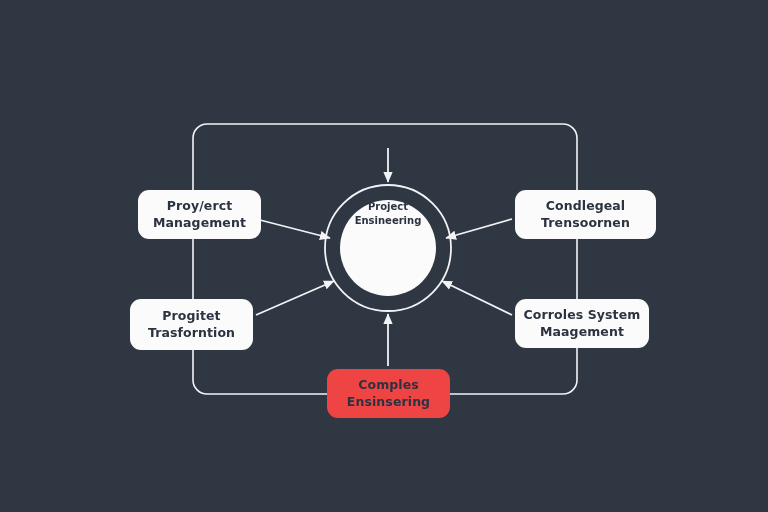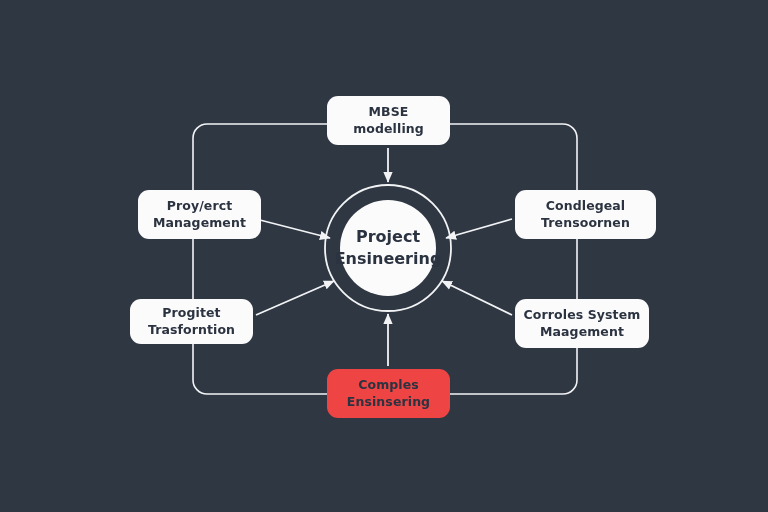--- a/index.html
+++ b/index.html
@@ -43,25 +43,24 @@
   }
   .node-label {
     display: block;
     white-space: pre-line;
   }
   .hub-core {
     position: absolute;
     border-radius: 50%;
     background: #fbfbfc;
     display: flex;
-    align-items: center;
     justify-content: center;
     text-align: center;
     color: #2b3340;
-    font-size: 16px;
+    font-size: 10px;
     font-weight: 600;
     line-height: 1.35;
   }
   .hub-label {
     display: block;
     white-space: pre-line;
   }
 </style>
 </head>
 <body style="background: rgb(47, 55, 67);">
@@ -91,32 +90,29 @@
         <line x1="512" y1="315" x2="442" y2="281" stroke="#f2f3f5" stroke-width="1.8" marker-end="url(#arrowhead)"></line>
         <line x1="388" y1="366" x2="388" y2="314" stroke="#f2f3f5" stroke-width="1.8" marker-end="url(#arrowhead)"></line>
       </g>
   </svg>
 
   <div class="hub-core" style="left: 340px; top: 200px; width: 96px; height: 96px;">
     <span class="hub-label">Project
 Ensineering</span>
   </div>
 
-  <div class="node-box" style="left: 327px; top: 96px; width: 123px; height: 49px; background: rgb(251, 251, 252); color: rgb(43, 51, 64);">
-    <span class="node-label">MBSE modelling</span>
-  </div>
   <div class="node-box" style="left: 138px; top: 190px; width: 123px; height: 49px; background: rgb(251, 251, 252); color: rgb(43, 51, 64);">
     <span class="node-label">Proy/erct
 Management</span>
   </div>
   <div class="node-box" style="left: 515px; top: 190px; width: 141px; height: 49px; background: rgb(251, 251, 252); color: rgb(43, 51, 64);">
     <span class="node-label">Condlegeal
 Trensoornen</span>
   </div>
-  <div class="node-box" style="left: 130px; top: 299px; width: 123px; height: 45px; background: rgb(251, 251, 252); color: rgb(43, 51, 64);">
+  <div class="node-box" style="left: 130px; top: 299px; width: 123px; height: 51px; background: rgb(251, 251, 252); color: rgb(43, 51, 64);">
     <span class="node-label">Progitet
 Trasforntion</span>
   </div>
   <div class="node-box" style="left: 515px; top: 299px; width: 134px; height: 49px; background: rgb(251, 251, 252); color: rgb(43, 51, 64);">
     <span class="node-label">Corroles System
 Maagement</span>
   </div>
   <div class="node-box" style="left: 327px; top: 369px; width: 123px; height: 49px; background: #ef4444; color: rgb(43, 51, 64);">
     <span class="node-label">Comples
 Ensinsering</span>

